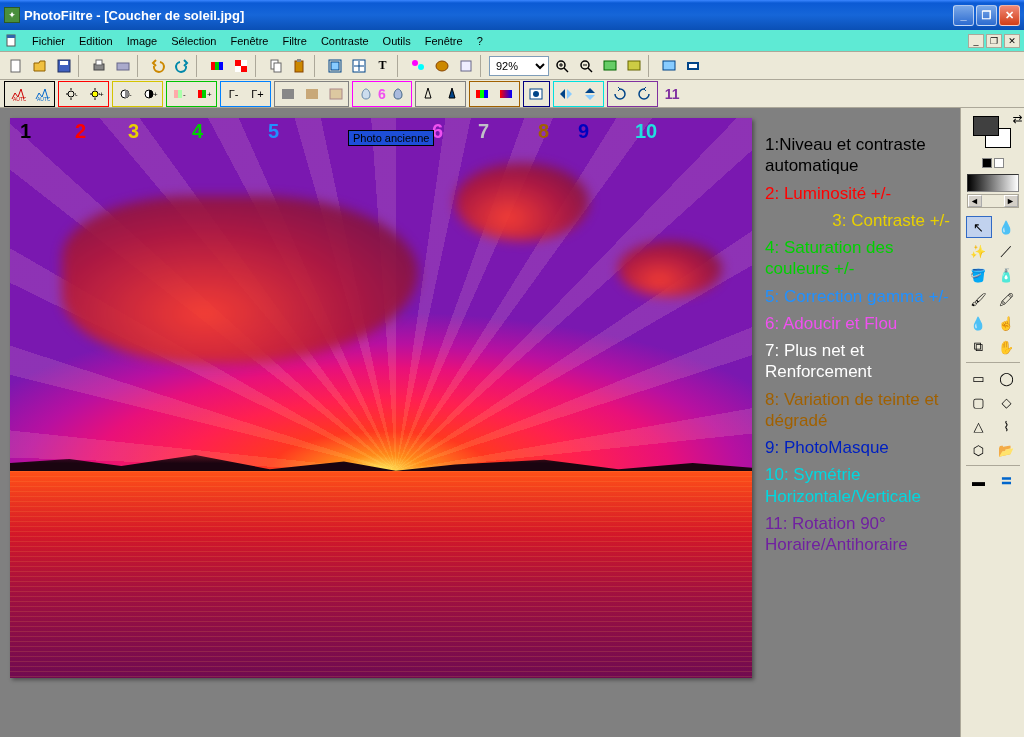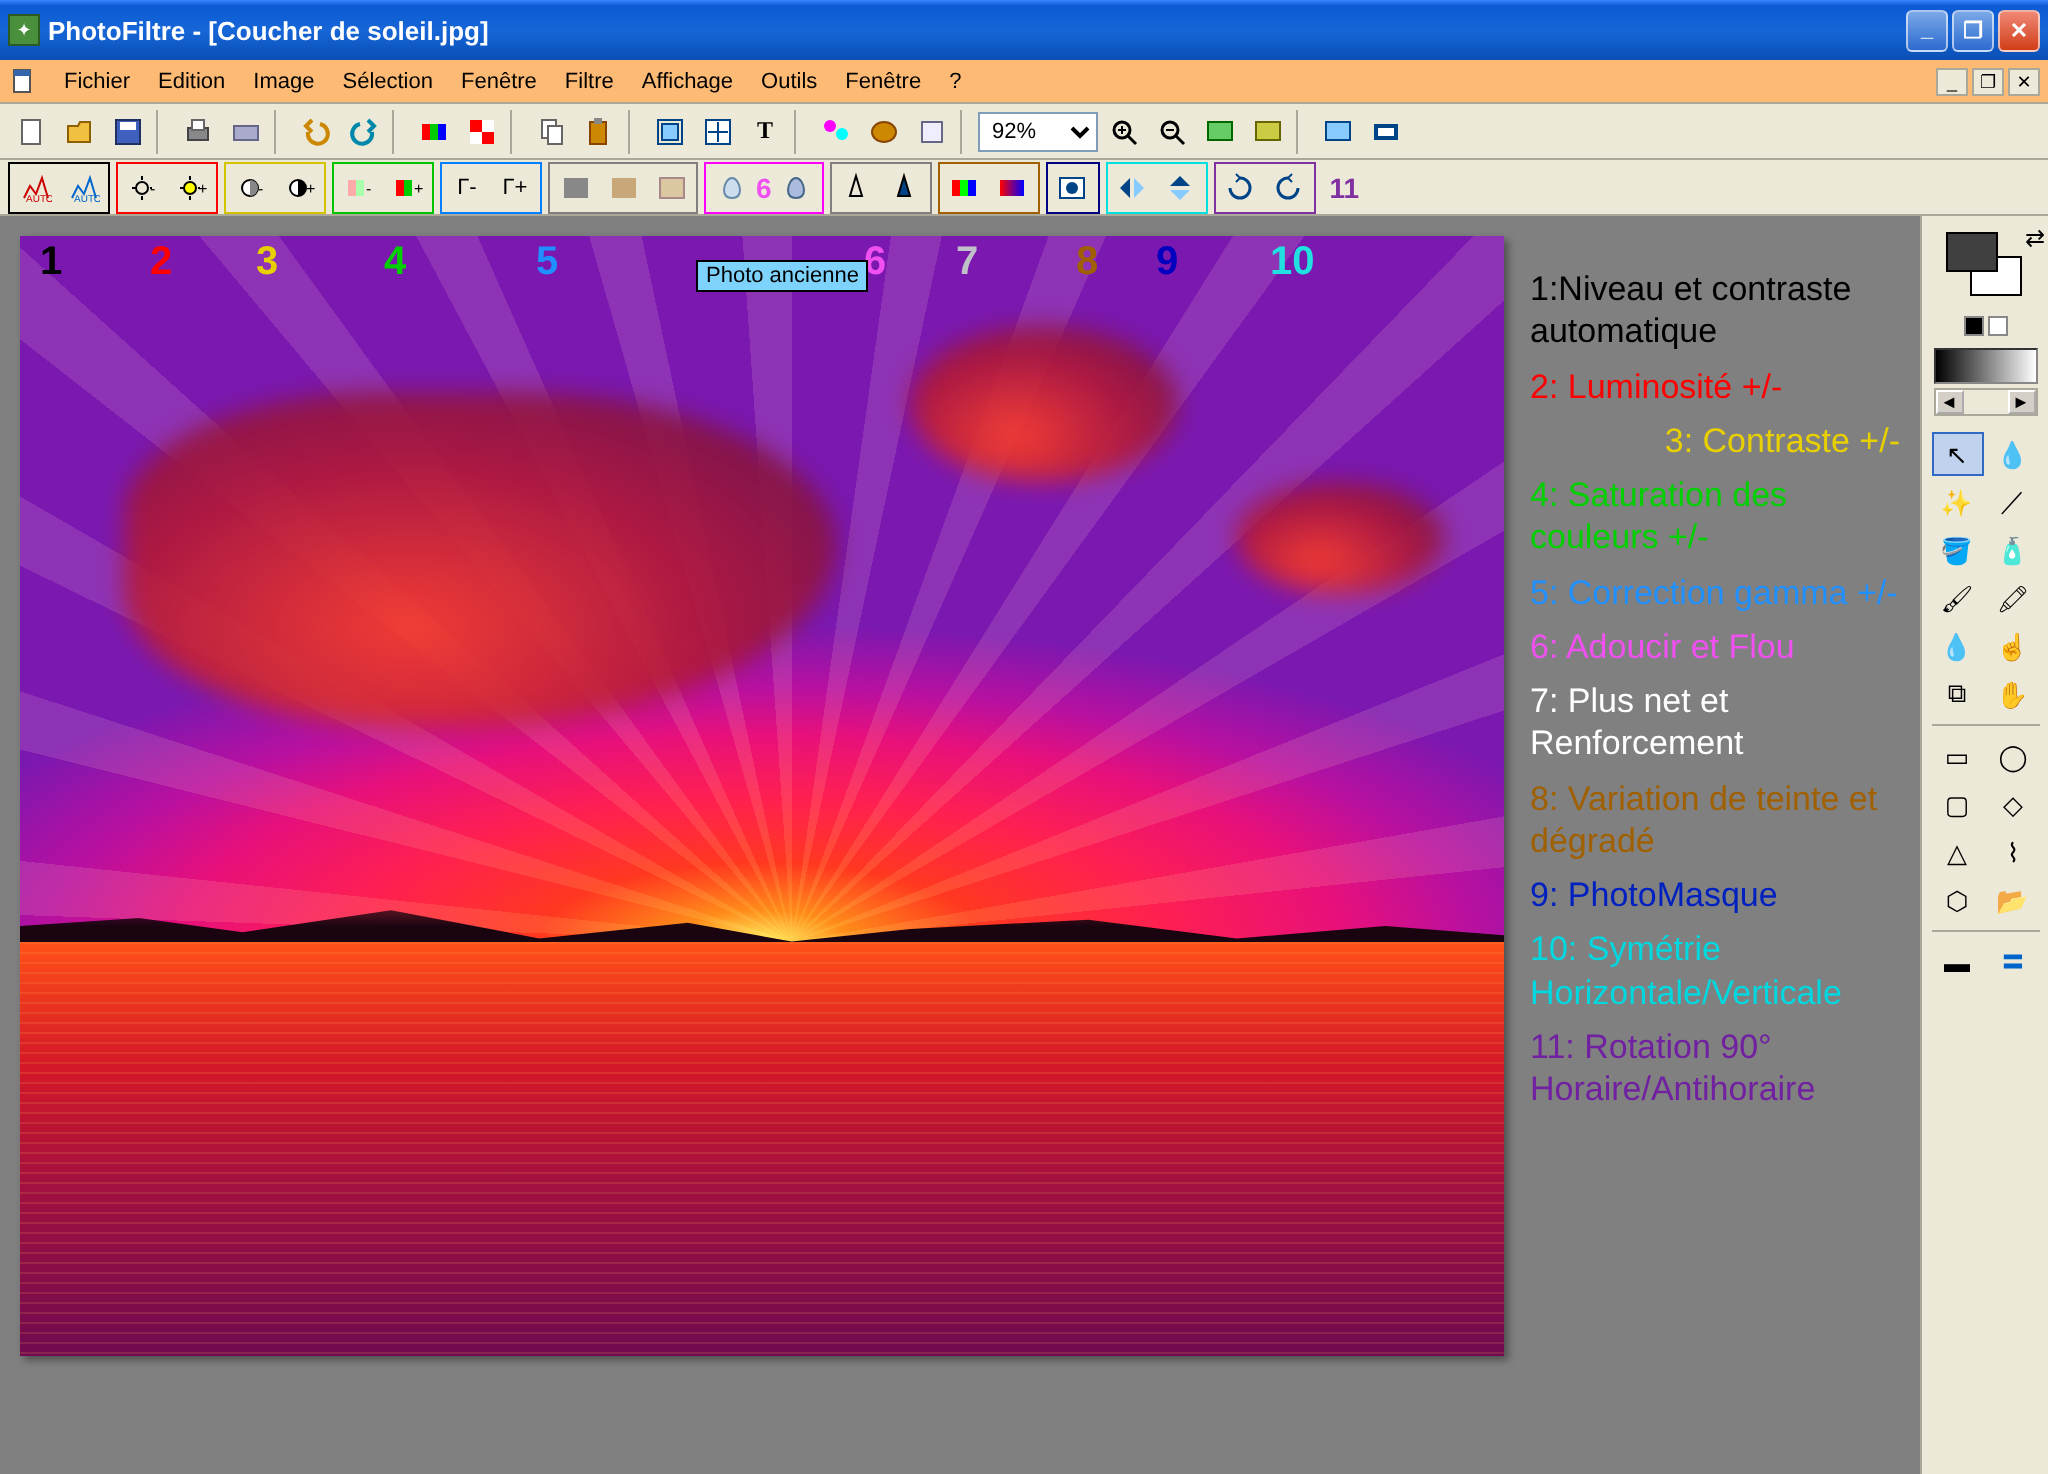--- a/index.html
+++ b/index.html
@@ -8,21 +8,21 @@
 
 .titlebar { height: 30px; background: linear-gradient(to bottom, #3a86ff 0%, #0b5ad4 10%, #1666d8 50%, #0a4fb5 100%); display: flex; align-items: center; padding: 0 4px; color: #fff; }
 .titlebar .app-icon { width: 16px; height: 16px; background: #4a8f3c; border: 1px solid #2d5a24; margin-right: 4px; display:flex; align-items:center; justify-content:center; font-size:9px; color:#fff; }
 .titlebar .title-text { font-size: 13px; font-weight: bold; flex: 1; }
 .titlebar .win-btns { display: flex; gap: 2px; }
 .titlebar .win-btn { width: 21px; height: 21px; border-radius: 3px; border: 1px solid rgba(255,255,255,0.6); display: flex; align-items: center; justify-content: center; font-size: 11px; font-weight: bold; color: #fff; }
 .win-min, .win-max { background: linear-gradient(#7aa8e8,#2c6bd0); }
 .win-close { background: linear-gradient(#f08875,#d13e18); }
 
 
-.menubar { height: 22px; background: #fdba74; border-bottom: 1px solid #aca899; display: flex; align-items: center; padding: 0 4px; gap: 2px; }
+.menubar { height: 22px; background: #5eead4; border-bottom: 1px solid #aca899; display: flex; align-items: center; padding: 0 4px; gap: 2px; }
 .menubar .menu-icon { width: 16px; height: 16px; margin-right: 4px; display:inline-flex; align-items:center; justify-content:center; }
 .menubar .menu-item { padding: 2px 6px; cursor: default; }
 .mdi-controls { margin-left: auto; display: flex; gap: 2px; }
 .mdi-controls .mdi-btn { width: 16px; height: 14px; border: 1px solid #aca899; background: #ece9d8; font-size: 9px; display:flex; align-items:center; justify-content:center; }
 
 
 .toolbar { height: 28px; background: #ece9d8; border-bottom: 1px solid #aca899; display: flex; align-items: center; padding: 2px 4px; gap: 1px; }
 .tb-btn { width: 23px; height: 22px; border: 1px solid transparent; display: flex; align-items: center; justify-content: center; cursor: default; position: relative; }
 .tb-sep { width: 6px; height: 22px; border-left: 1px solid #aca899; margin: 0 2px; }
 .zoom-select { height: 20px; width: 60px; font-size: 11px; border: 1px solid #7f9db9; background: #fff; padding: 0 2px; }
@@ -54,21 +54,21 @@
 .sunset .c1 { left:7%; top:14%; width:48%; height:30%; border-radius:40% 50% 60% 45%; }
 .sunset .c2 { left:60%; top:8%; width:18%; height:14%; border-radius:50%; }
 .sunset .c3 { left:82%; top:22%; width:14%; height:10%; border-radius:50%; }
 .sunset .mountains { position:absolute; left:0; right:0; top:56%; height:14%; background: linear-gradient(to bottom, transparent 0%, #1a0410 40%); clip-path: polygon(0% 40%, 8% 35%, 15% 44%, 25% 30%, 35% 48%, 45% 38%, 52% 50%, 60% 42%, 72% 36%, 82% 48%, 92% 40%, 100% 46%, 100% 100%, 0% 100%); }
 .sunset .water { position:absolute; left:0; right:0; bottom:0; height:37%; background: linear-gradient(to bottom, #ff5018 0%, #d41828 30%, #a01040 60%, #700a50 100%); }
 .sunset .water::before { content:''; position:absolute; inset:0; background: repeating-linear-gradient(to bottom, rgba(255,180,80,.15) 0 1px, transparent 1px 5px); }
 
 .num-markers { position: absolute; left: 0; top: 2px; width: 742px; height: 30px; display: flex; font-size: 20px; font-weight: bold; }
 .nm { position: absolute; }
 
-.tooltip { position: absolute; left: 338px; top: 12px; background: #7dd3fc; border: 1px solid #000; padding: 1px 4px; font-size: 11px; }
+.tooltip { position: absolute; left: 338px; top: 12px; background: #1d4ed8; border: 1px solid #000; padding: 1px 4px; font-size: 11px; }
 
 .legend { position: absolute; left: 755px; top: 16px; width: 185px; font-size: 17px; line-height: 1.25; }
 .legend div { margin-bottom: 6px; }
 
 
 .toolbox { width: 64px; background: #ece9d8; border-left: 1px solid #aca899; padding-top: 6px; display: flex; flex-direction: column; align-items: center; }
 .swatch-area { position: relative; width: 48px; height: 42px; margin-bottom: 2px; }
 .swatch-bg { position: absolute; left: 16px; top: 14px; width: 26px; height: 20px; background: #fff; border: 1px solid #000; }
 .swatch-fg { position: absolute; left: 4px; top: 2px; width: 26px; height: 20px; background: #404040; border: 1px solid #000; }
 .swap-arrow { position: absolute; right: -6px; top: -2px; font-size: 12px; }
@@ -107,21 +107,21 @@
         <rect x="3" y="2" width="8" height="11" fill="#fff" stroke="#555"></rect>
         <rect x="3" y="2" width="8" height="3" fill="#36a"></rect>
       </svg>
     </span>
   <span class="menu-item">Fichier</span>
   <span class="menu-item">Edition</span>
   <span class="menu-item">Image</span>
   <span class="menu-item">Sélection</span>
   <span class="menu-item">Fenêtre</span>
   <span class="menu-item">Filtre</span>
-  <span class="menu-item">Affichage</span>
+  <span class="menu-item">Contraste</span>
   <span class="menu-item">Outils</span>
   <span class="menu-item">Fenêtre</span>
   <span class="menu-item">?</span>
   <div class="mdi-controls">
     <div class="mdi-btn">_</div>
     <div class="mdi-btn">❐</div>
     <div class="mdi-btn">✕</div>
   </div>
 </div>
 

